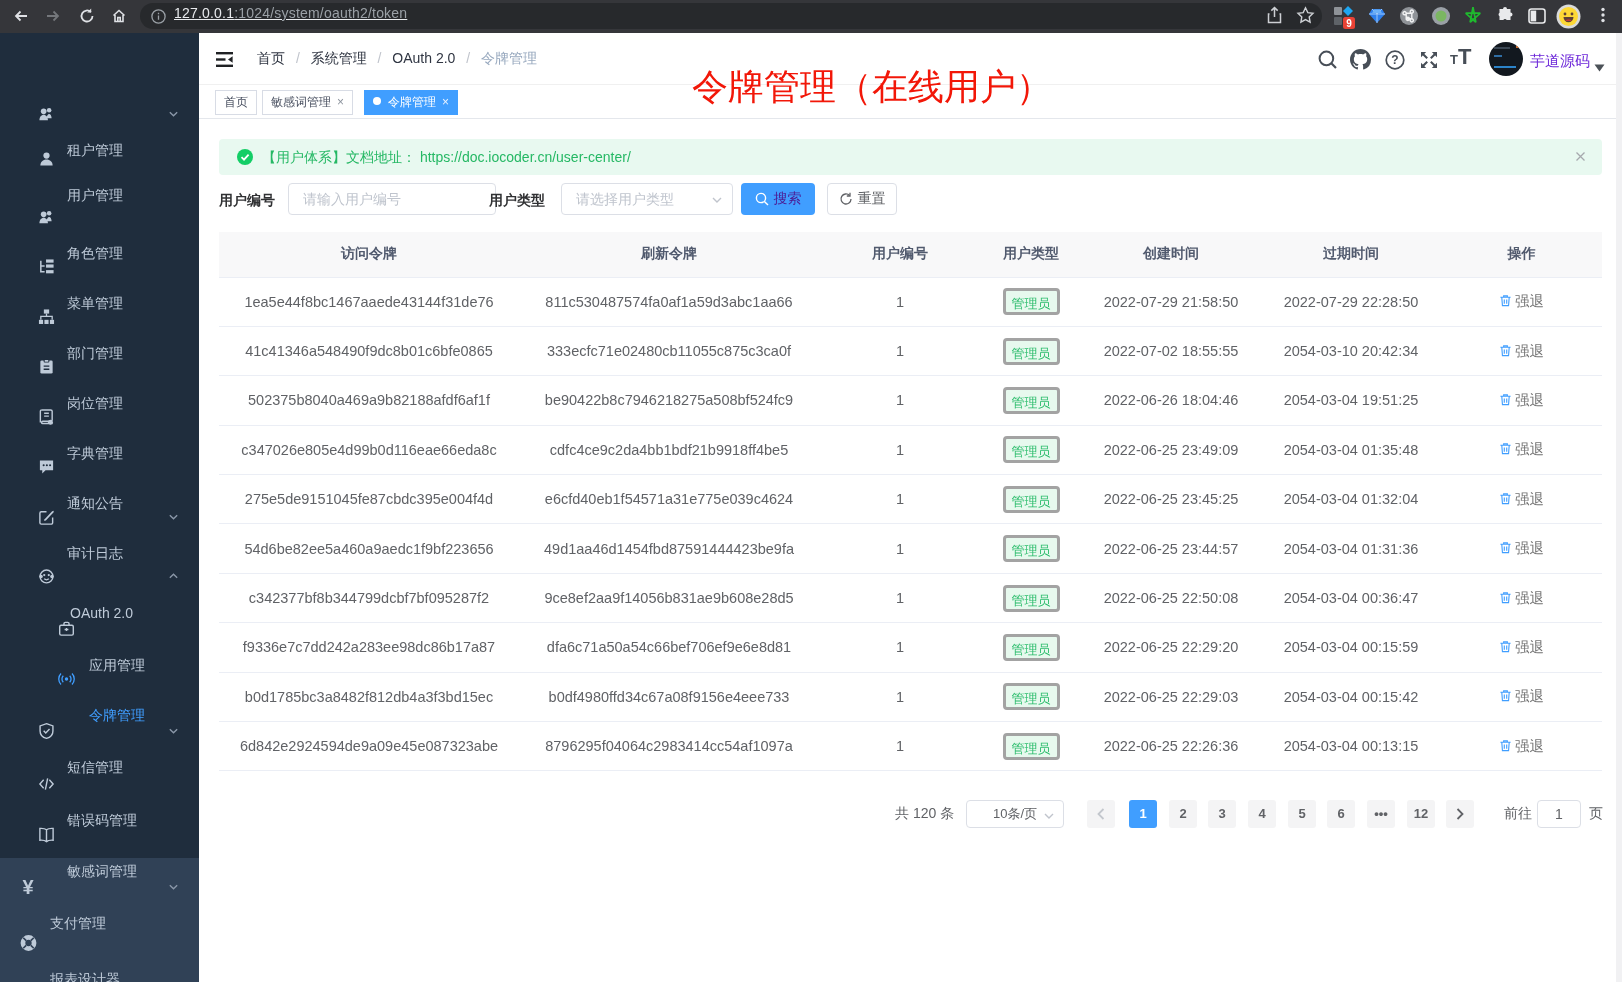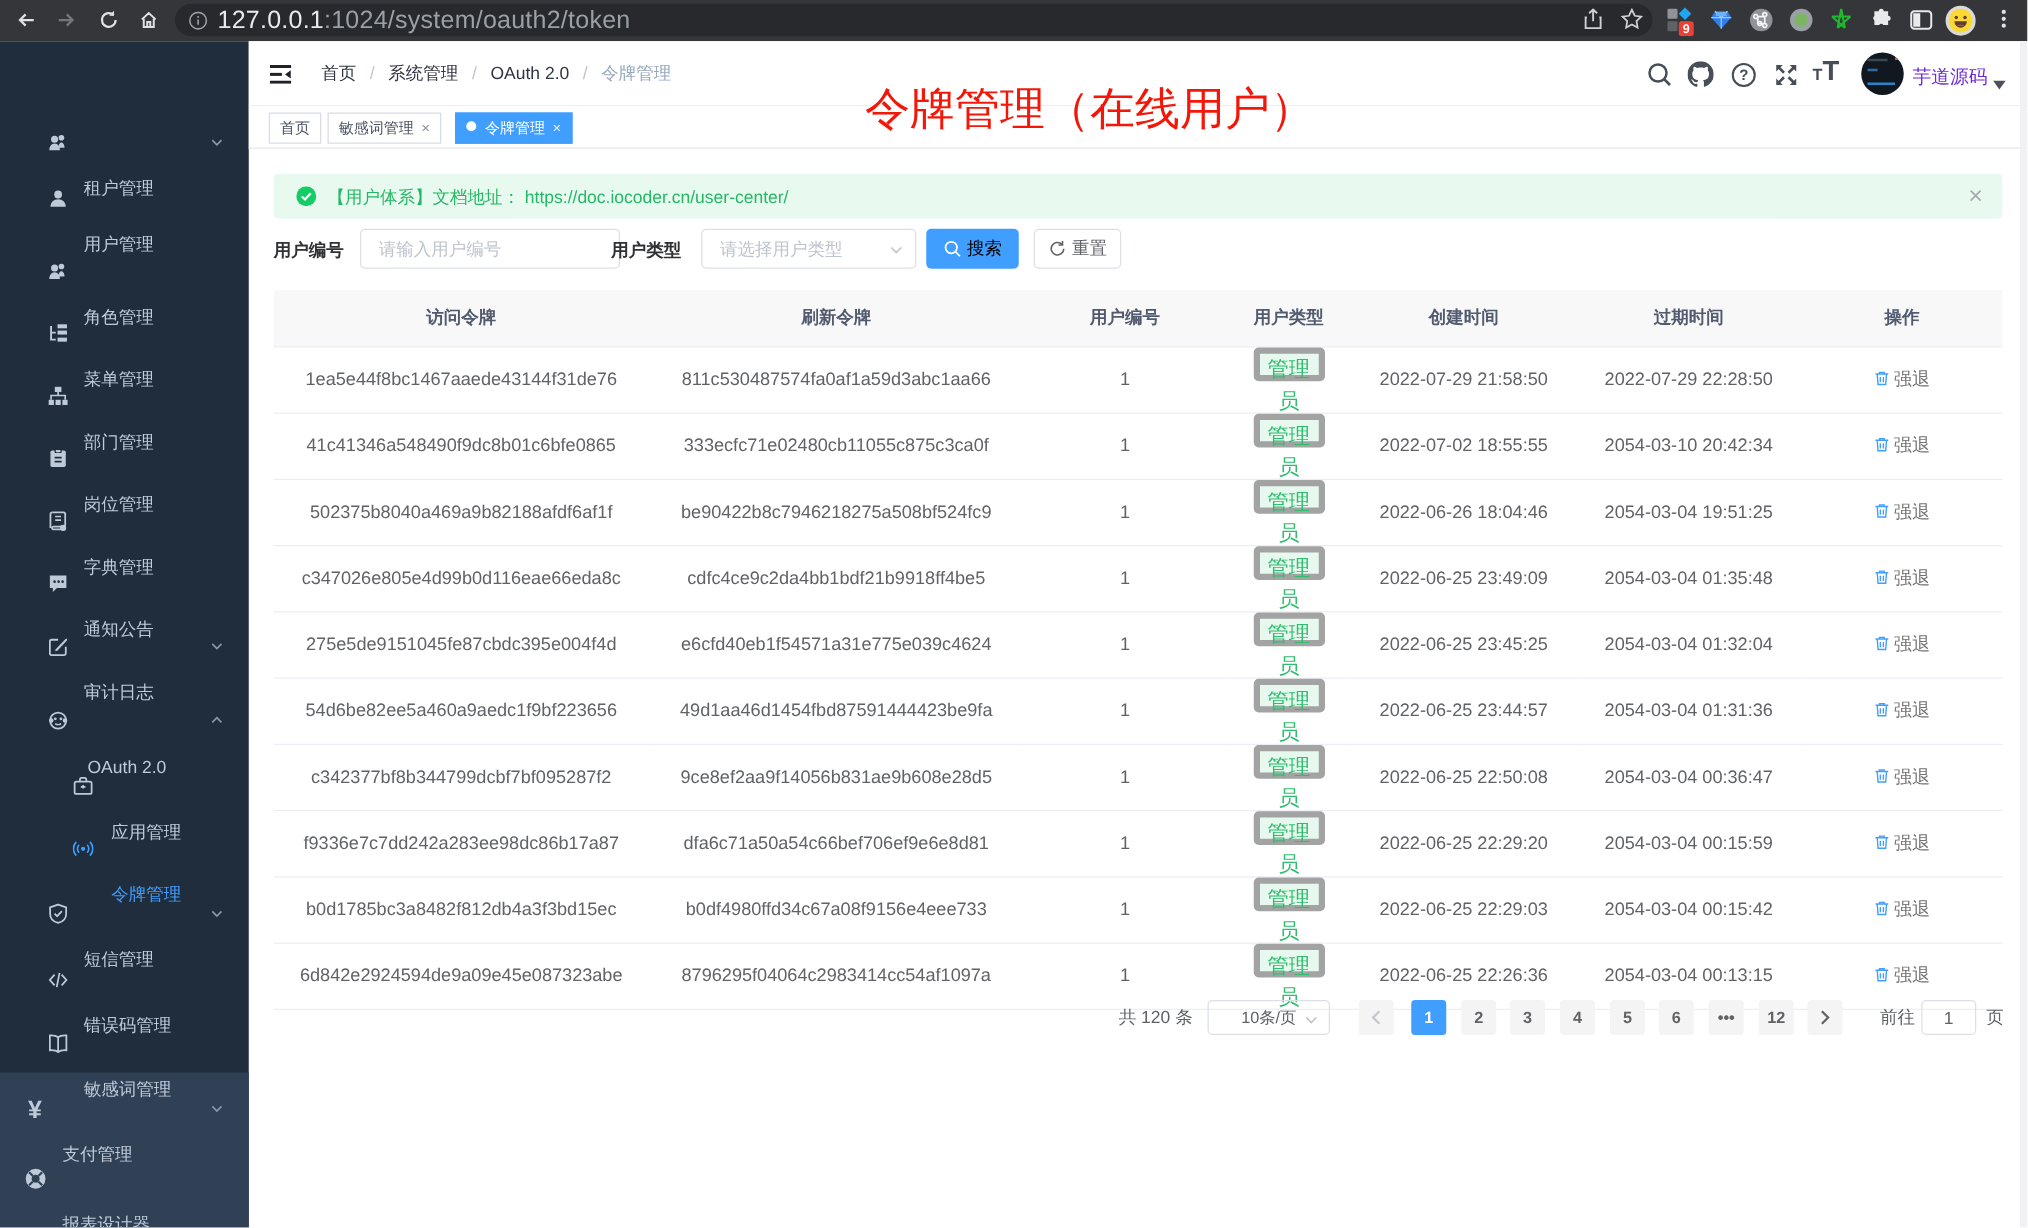--- a/index.html
+++ b/index.html
@@ -5,21 +5,21 @@
 * { margin:0; padding:0; box-sizing:border-box; }
 html,body { width:1622px; height:982px; overflow:hidden; background:#fff;
   font-family:"Liberation Sans", sans-serif; }
 #root { position:absolute; top:0; left:0; width:1622px; height:982px; overflow:hidden; }
 
 
 .chrome { position:absolute; top:0; left:0; width:1622px; height:33px; background:#35363a; }
 .chrome svg { position:absolute; }
 .urlpill { position:absolute; left:140px; top:3px; width:1182px; height:26px;
   border-radius:13px; background:#27292c; }
-.urltext { position:absolute; left:174px; top:5px; font-size:20px; color:#e8eaed; letter-spacing:0.2px; }
+.urltext { position:absolute; left:174px; top:5px; font-size:14px; color:#e8eaed; letter-spacing:0.2px;text-decoration:underline; }
 .urltext .gray { color:#9aa0a6; }
 
 
 .sidebar { position:absolute; top:33px; left:0; width:199px; height:949px; background:#1f2d3d; }
 .sidebar .bottomzone { position:absolute; top:825px; left:0; width:199px; height:124px; background:#304156; }
 .logo { position:absolute; top:0; left:0; width:199px; height:53px; background:#2d3b4f; }
 .logo .avatar { position:absolute; left:35px; top:11px; width:34px; height:34px; border-radius:3px;
   background:linear-gradient(135deg,#7a5a42,#3c2f26); overflow:hidden;}
 .logo .title { position:absolute; left:80px; top:18px; color:#fff; font-size:15px; font-weight:bold; }
 .mi { position:absolute; left:0; width:199px; height:50px; color:#bfcbd9; font-size:14px; }
@@ -57,31 +57,31 @@
   border-radius:4px; font-size:14px; color:#25b864; }
 .alert .chk { position:absolute; left:18px; top:10px; width:16px; height:16px; }
 .alert .atxt { position:absolute; left:43px; top:10px; }
 
 .label { position:absolute; font-size:14px; font-weight:bold; color:#303133; top:192px; }
 .inputbox { position:absolute; top:183px; height:32px; border:1px solid #dcdfe6; border-radius:4px;
   background:#fff; font-size:14px; color:#bfc4cd; line-height:30px; padding-left:14px; }
 .inputbox .chevd { position:absolute; right:10px; top:11px; width:10px; height:10px; }
 .btn { position:absolute; top:183px; height:32px; border-radius:4px; font-size:14px;
   display:flex; align-items:center; justify-content:center; }
-.btn.primary { background:#409eff; color:#000000; }
+.btn.primary { background:#409eff; color:#4c1d95; }
 .btn.plain { background:#fff; border:1px solid #dcdfe6; color:#606266; }
 
 
 .tbl { position:absolute; left:219px; top:232px; width:1383px; border-collapse:collapse;
   font-size:14px; table-layout:fixed; }
 .tbl th { background:#f8f8f9; color:#515a6e; font-weight:bold; height:45px; text-align:center;
   border-bottom:1px solid #ebeef5; }
 .tbl td { height:49.4px; text-align:center; color:#606266; border-bottom:1px solid #ebeef5; font-size:14.5px; }
 .gtag { display:inline-block; width:57px; height:27px; line-height:25px; background:#e7f9ee;
-  border:5px solid #a3a3a3; border-radius:4px; color:#2dbd6d; font-size:17px; }
+  border:3px solid #a3a3a3; border-radius:4px; color:#2dbd6d; font-size:13px; }
 .oplink { color:#737373; white-space:nowrap; }
 
 
 .pager { position:absolute; top:800px; left:0; width:1622px; height:28px; font-size:14px; color:#606266;padding-left:38px; }
 .pager .total { position:absolute; left:895px; top:5px; }
 .pgsel { position:absolute; left:966px; top:0; width:98px; height:28px; border:1px solid #dcdfe6;
   border-radius:4px; line-height:26px; text-align:center; color:#606266; font-size:13px; }
 .pbtn { position:absolute; top:0; width:28px; height:28px; background:#f4f4f5; border-radius:3px;
   text-align:center; line-height:28px; font-weight:bold; color:#606266; font-size:13px; }
 .pbtn.on { background:#409eff; color:#fff; }

